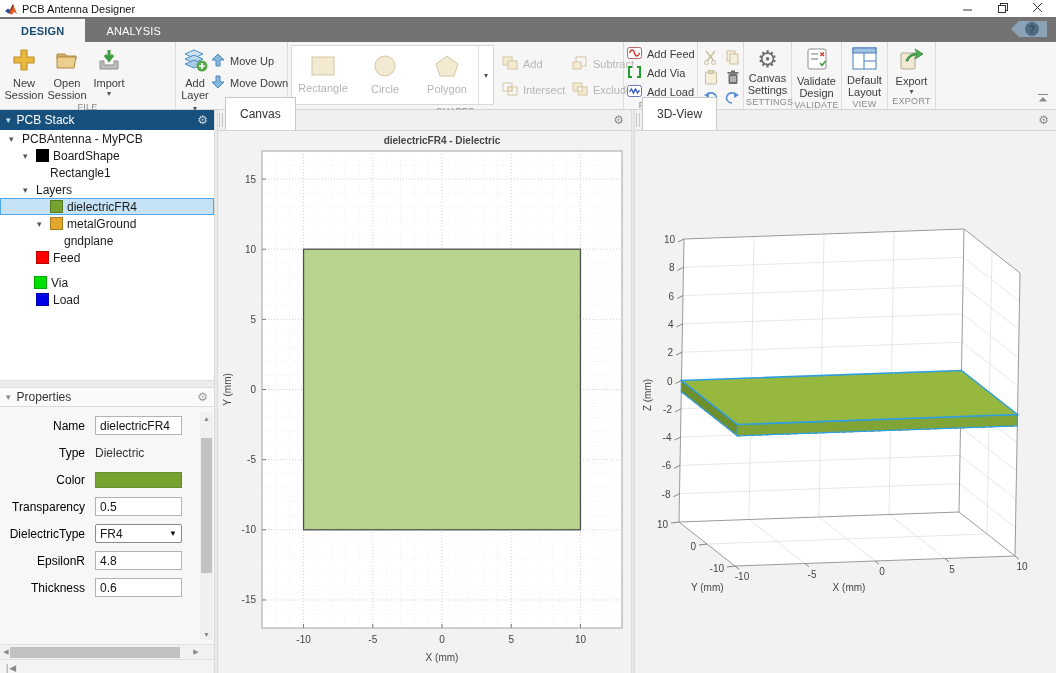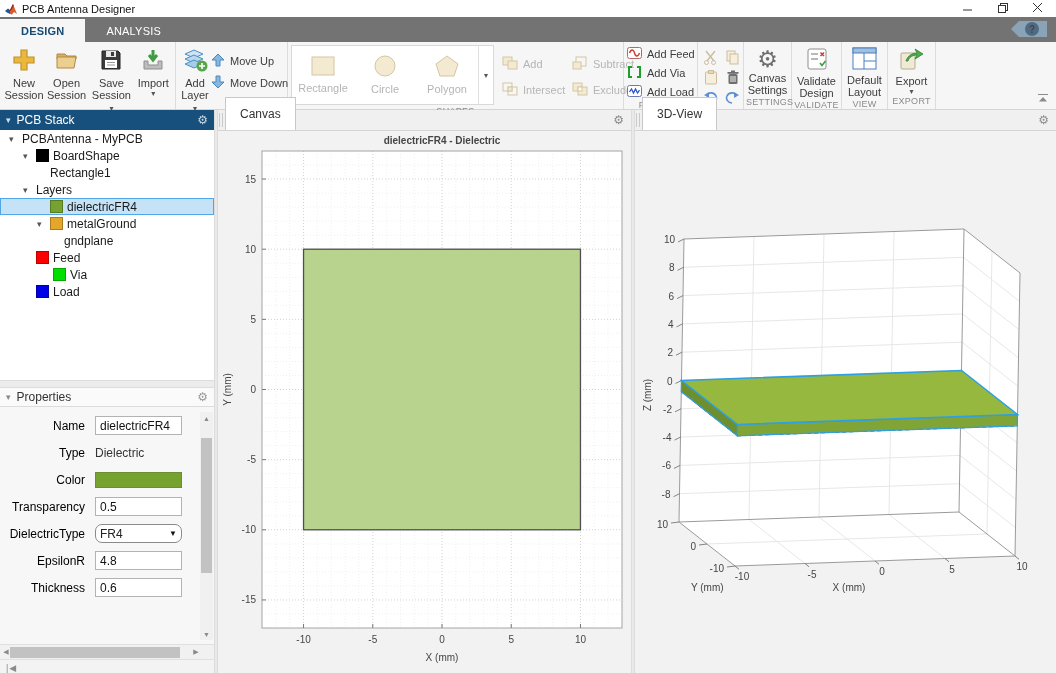--- a/index.html
+++ b/index.html
@@ -57,21 +57,21 @@
 #propheader .exp{font-size:9px;color:#888;margin-right:6px}
 #propheader .hdrlbl{flex:1}
 #propheader .gearbtn{color:#9a9a9a}
 #props{position:relative;background:#f7f7f7;height:237px;overflow:hidden;padding-top:5px}
 .prow{height:27px;display:flex;align-items:center}
 .plab{width:95px;text-align:right;padding-right:10px;font-size:12px;color:#000000;flex:0 0 95px}
 .pin{width:87px;height:19px;border:1px solid #b3b3b3;background:#fff;font-size:12px;padding:0 4px;color:#111}
 .pstatic{font-size:12px;color:#333}
 .psw{width:87px;height:16px;border:1px solid #6b8f2e}
 .pcb{width:13px;height:13px;border:1px solid #949494;background:#fff}
-.psel{width:87px;height:19px;border:1px solid #8a8a8a;border-radius:7px;background:#fff;display:flex;align-items:center;padding:0 4px;font-size:12px}
+.psel{width:87px;height:19px;border:1px solid #8a8a8a;border-radius:2px;background:#fff;display:flex;align-items:center;padding:0 4px;font-size:12px}
 .psel .sl{flex:1}
 .psel .sc{font-size:8px;color:#111}
 #vscroll{position:absolute;right:1px;top:5px;width:13px;height:228px;background:#f0f0f0}
 #vscroll .arr{height:12px;display:flex;align-items:center;justify-content:center;font-size:7px;color:#8a8a8a}
 #vthumb{position:absolute;left:1px;top:26px;width:11px;height:135px;background:#c2c2c2}
 #vscroll .arr.dn{position:absolute;bottom:0;width:100%}
 #hscroll{height:15px;background:#f1f1f1;border-top:1px solid #e0e0e0;position:relative;display:flex;align-items:center}
 #hscroll .arr{width:12px;text-align:center;font-size:7px;color:#8a8a8a}
 #hthumb{position:absolute;left:10px;top:2px;width:170px;height:11px;background:#c2c2c2}
 #hscroll .arr.rt{position:absolute;right:12px}
@@ -145,31 +145,20 @@
             </svg></span>
         <span class="lbl">New Session</span>
       </div>
       <div class="bigbtn" style="width:44px">
         <span><svg width="26" height="26" viewBox="0 0 26 26">
               <path d="M3 7h8l2 2h9v3H3z" fill="#d8ae63" stroke="#b08a45"></path>
               <path d="M3 10h19l-2 11H3z" fill="#ecce8f" stroke="#b08a45"></path>
             </svg></span>
         <span class="lbl">Open Session</span>
       </div>
-      <div class="bigbtn" style="width:50px">
-        <span><svg width="26" height="26" viewBox="0 0 26 26">
-              <path d="M4 4h16l2 2v16H4z" fill="#3c3c3c" stroke="#222"></path>
-              <rect x="8" y="4" width="10" height="6" fill="#e9e9e9"></rect>
-              <rect x="13" y="5" width="3" height="4" fill="#3c3c3c"></rect>
-              <rect x="7" y="13" width="12" height="8" fill="#fff"></rect>
-              <line x1="9" y1="15.5" x2="17" y2="15.5" stroke="#999"></line>
-              <line x1="9" y1="18" x2="17" y2="18" stroke="#999"></line>
-            </svg></span>
-        <span class="lbl"><span>Save Session</span> <span class="caret">▾</span></span>
-      </div>
       <div class="bigbtn" style="width:40px">
         <span><svg width="26" height="26" viewBox="0 0 26 26">
               <path d="M13 3v9M9 8l4 5 4-5" stroke="#3f9b44" stroke-width="3" fill="none"></path>
               <path d="M4 14v8h18v-8h-4v4H8v-4z" fill="#bdbdbd" stroke="#8f8f8f"></path>
             </svg></span>
         <span class="lbl">Import</span>
         <span class="caret">▾</span>
       </div>
     </div>
     <div class="rseclabel">FILE</div>
@@ -429,21 +418,21 @@
       </div>
       <div class="trow" style="padding-left: 50px;">
         <span class="texp"></span>
         <span class="tlb">gndplane</span>
       </div>
       <div class="trow" style="padding-left: 22px;">
         <span class="texp"></span>
         <span class="tsw" style="background: rgb(255, 0, 0);"></span>
         <span class="tlb">Feed</span>
       </div>
-      <div class="trow" style="padding-left: 39px;">
+      <div class="trow" style="padding-left: 20px; margin-top: 8px;">
         <span class="texp"></span>
         <span class="tsw" style="background: rgb(0, 224, 0);"></span>
         <span class="tlb">Via</span>
       </div>
       <div class="trow" style="padding-left: 22px;">
         <span class="texp"></span>
         <span class="tsw" style="background: rgb(0, 0, 230);"></span>
         <span class="tlb">Load</span>
       </div>
     </div>

